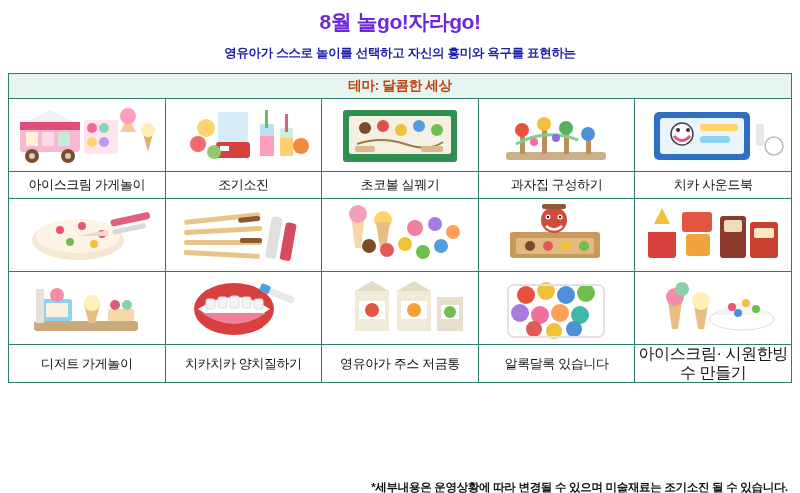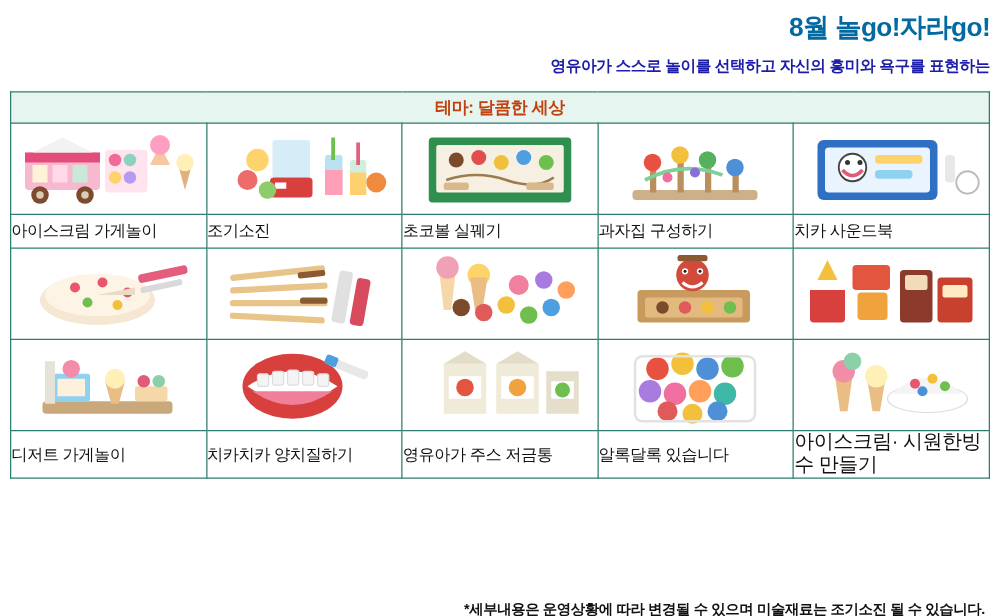--- a/index.html
+++ b/index.html
@@ -15,29 +15,29 @@
     overflow: hidden;
   }
   .page {
     width: 800px;
     height: 493px;
     position: relative;
     box-sizing: border-box;
     padding: 0 8px;
   }
   .title {
-    text-align: right;
+    text-align: center;
     font-size: 21px;
     font-weight: bold;
-    color: #0369a1;
+    color: #6d28d9;
     margin-top: 8px;
     letter-spacing: -0.5px;
   }
   .subtitle-block {
-    text-align: right;
+    text-align: center;
     margin-top: 8px;
     line-height: 1.55;
   }
   .sub-line {
     font-size: 12.5px;
     font-weight: bold;
     color: #1d1da8;
     letter-spacing: -0.3px;
   }
   .sub-line .plain {
@@ -67,20 +67,21 @@
     letter-spacing: -0.3px;
   }
   td.imgcell {
     height: 72px;
     vertical-align: middle;
     text-align: center;
     background: #ffffff;
   }
   td.labelcell {
     height: 26px;
+    text-align: center;
     vertical-align: middle;
     font-size: 13px;
     letter-spacing: -0.4px;
     color: #111111;
     margin-left: 36px;
   }
   td.labelcell.two-line {
     font-size: 16px;
     line-height: 1.15;
   }

